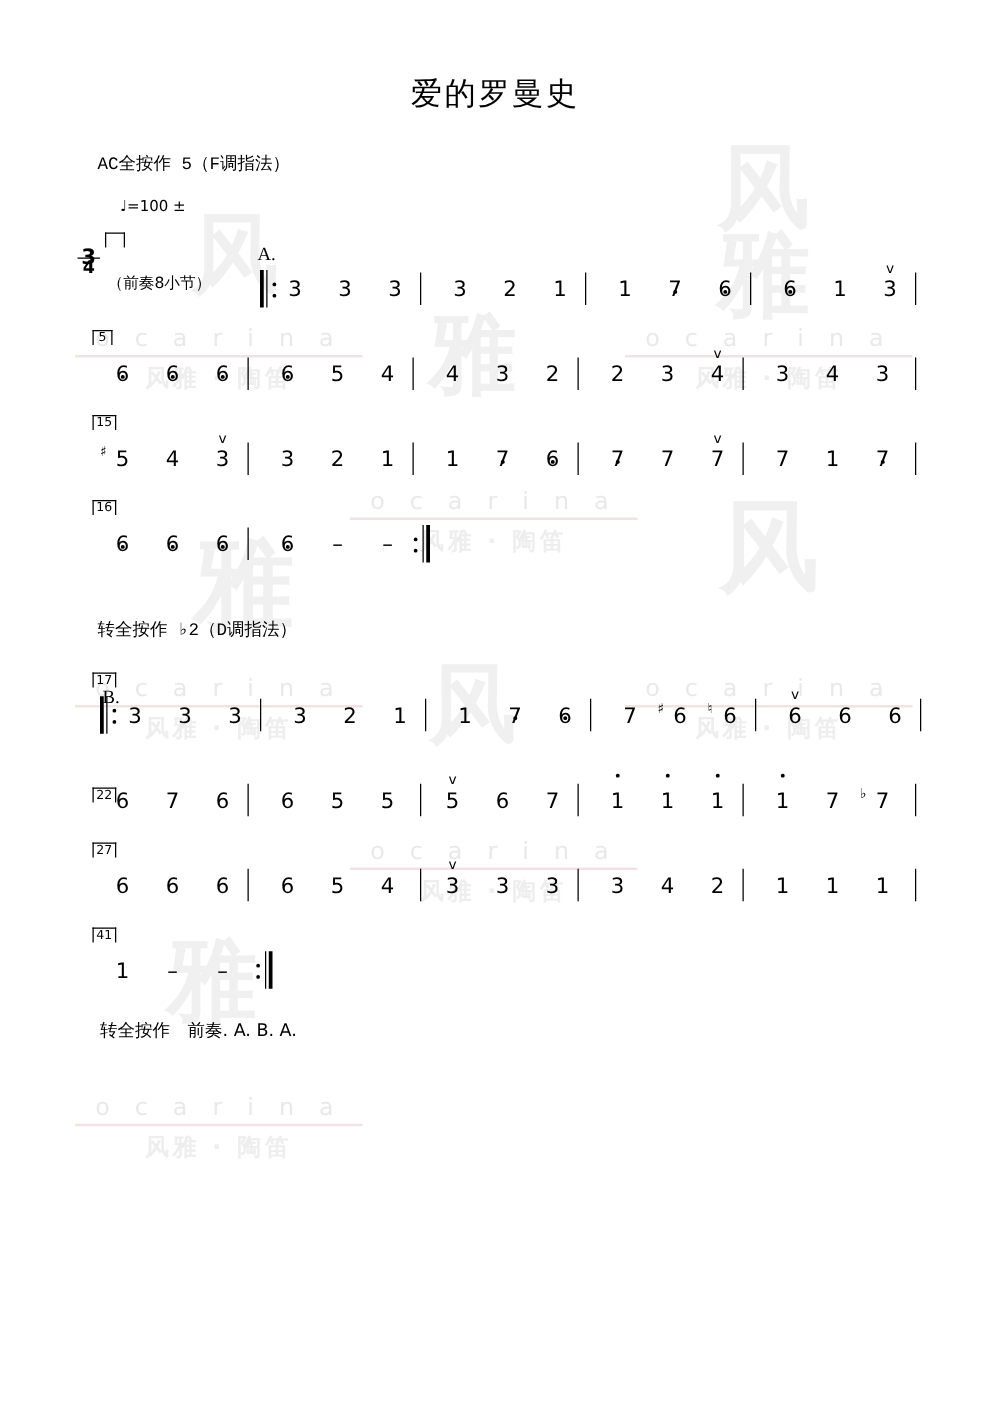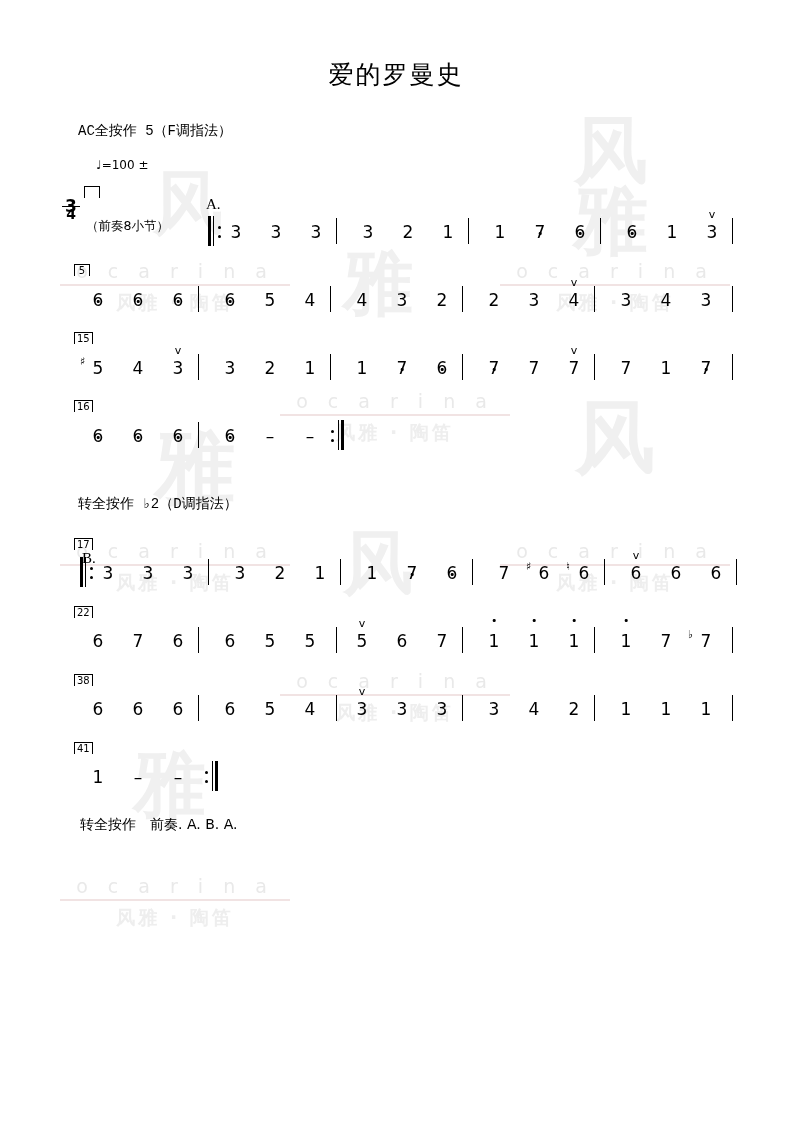--- a/index.html
+++ b/index.html
@@ -307,22 +307,22 @@
 
   <div class="bar-number" style="top:264px; left:74px;">5</div>
   <div class="bar-number" style="top:332px; left:74px;">15</div>
   <div class="bar-number" style="top:400px; left:74px;">16</div>
 
   <div class="note-line" style="top:495px; left:78px;">转全按作 ♭2（D调指法）</div>
 
   <div class="bar-number" style="top:538px; left:74px;">17</div>
   <div class="sec-label" style="top:550px; left:82px;">B.</div>
 
-  <div class="bar-number" style="top:606px; left:74px;">22</div>
-  <div class="bar-number" style="top:674px; left:74px;">38</div>
+  <div class="bar-number" style="top:630px; left:74px;">22</div>
+  <div class="bar-number" style="top:674px; left:74px;">27</div>
   <div class="bar-number" style="top:742px; left:74px;">41</div>
 
   <div class="staff" id="staff-1" style="top:212px;">
       <div class="repeat-start" style="left: 134px; width: 14px;">
         <span class="thick"></span>
         <span class="thin"></span>
         <span class="repeat-dots" style="left: 10px;">
           <i></i>
           <i></i>
         </span>

